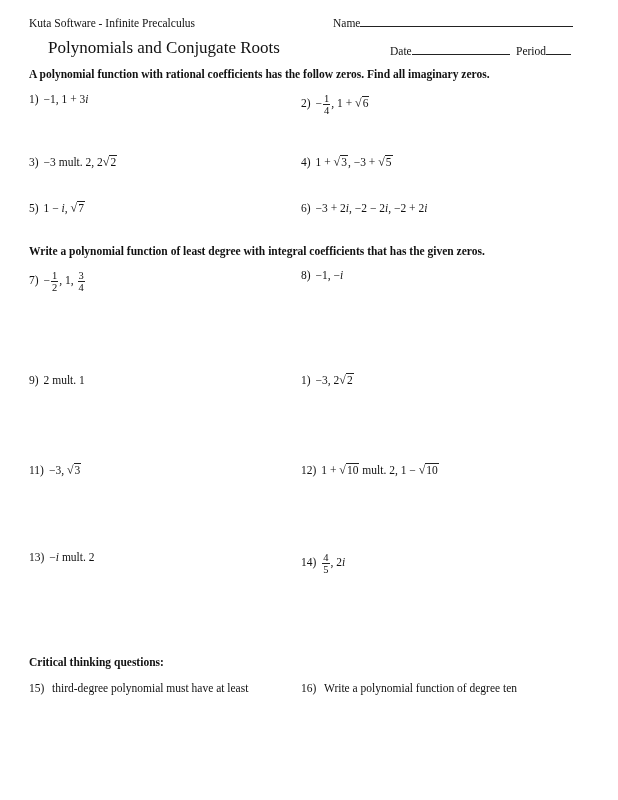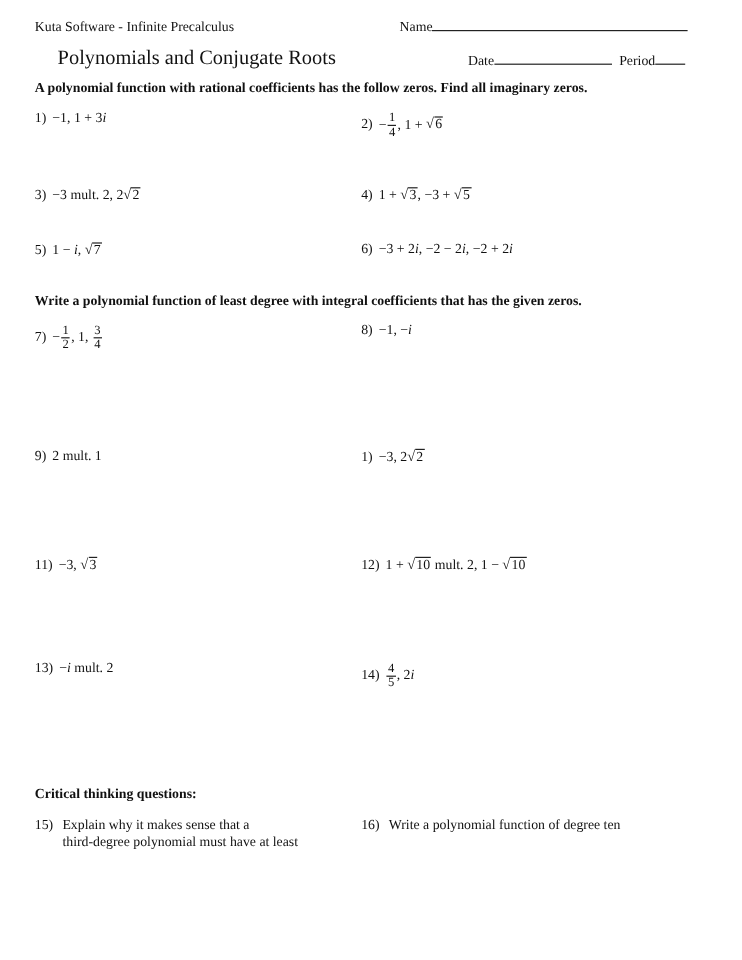--- a/index.html
+++ b/index.html
@@ -109,21 +109,20 @@
       <span class="n">4</span>
       <span class="d">5</span>
     </span><span>,  2</span><i>i</i>
 </div>
 
 <div class="abs bold" style="left:29px; top:656px;">Critical thinking questions:</div>
 
 <div class="abs prob" style="left:29px; top:681px; width:250px;">
   <span class="hang">15)</span>
   <div style="margin-left:23px;">
-    <div>Explain why it makes sense that a</div>
     <div>third-degree polynomial must have at least</div>
   </div>
 </div>
 
 <div class="abs prob" style="left:301px; top:681px; width:260px;">
   <span class="hang">16)</span>
   <div style="margin-left:23px;">
     <div>Write a polynomial function of degree ten</div>
   </div>
 </div>

